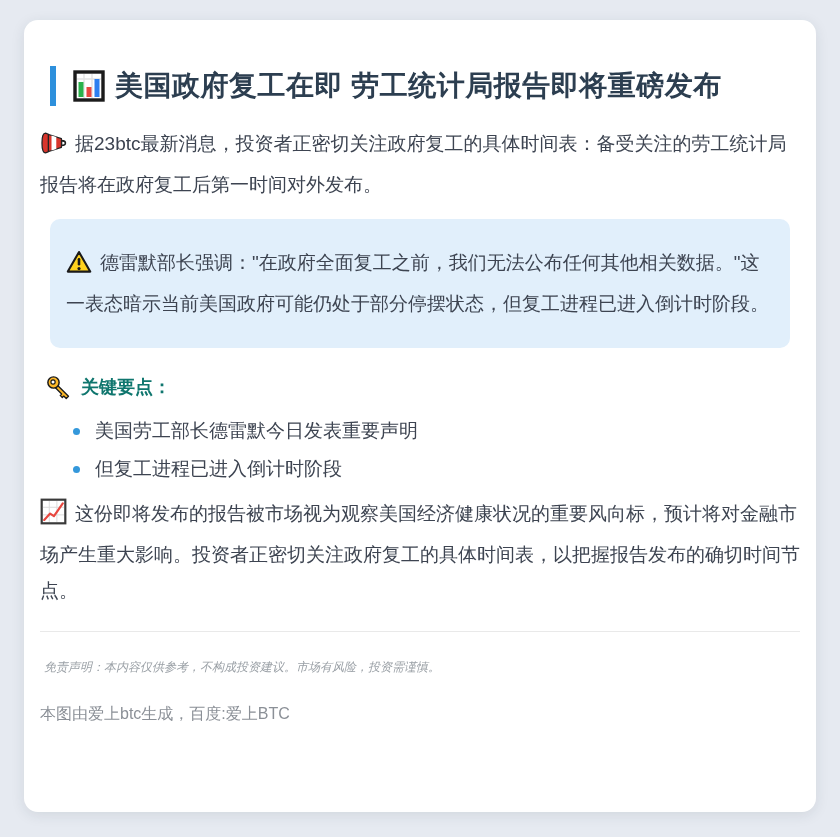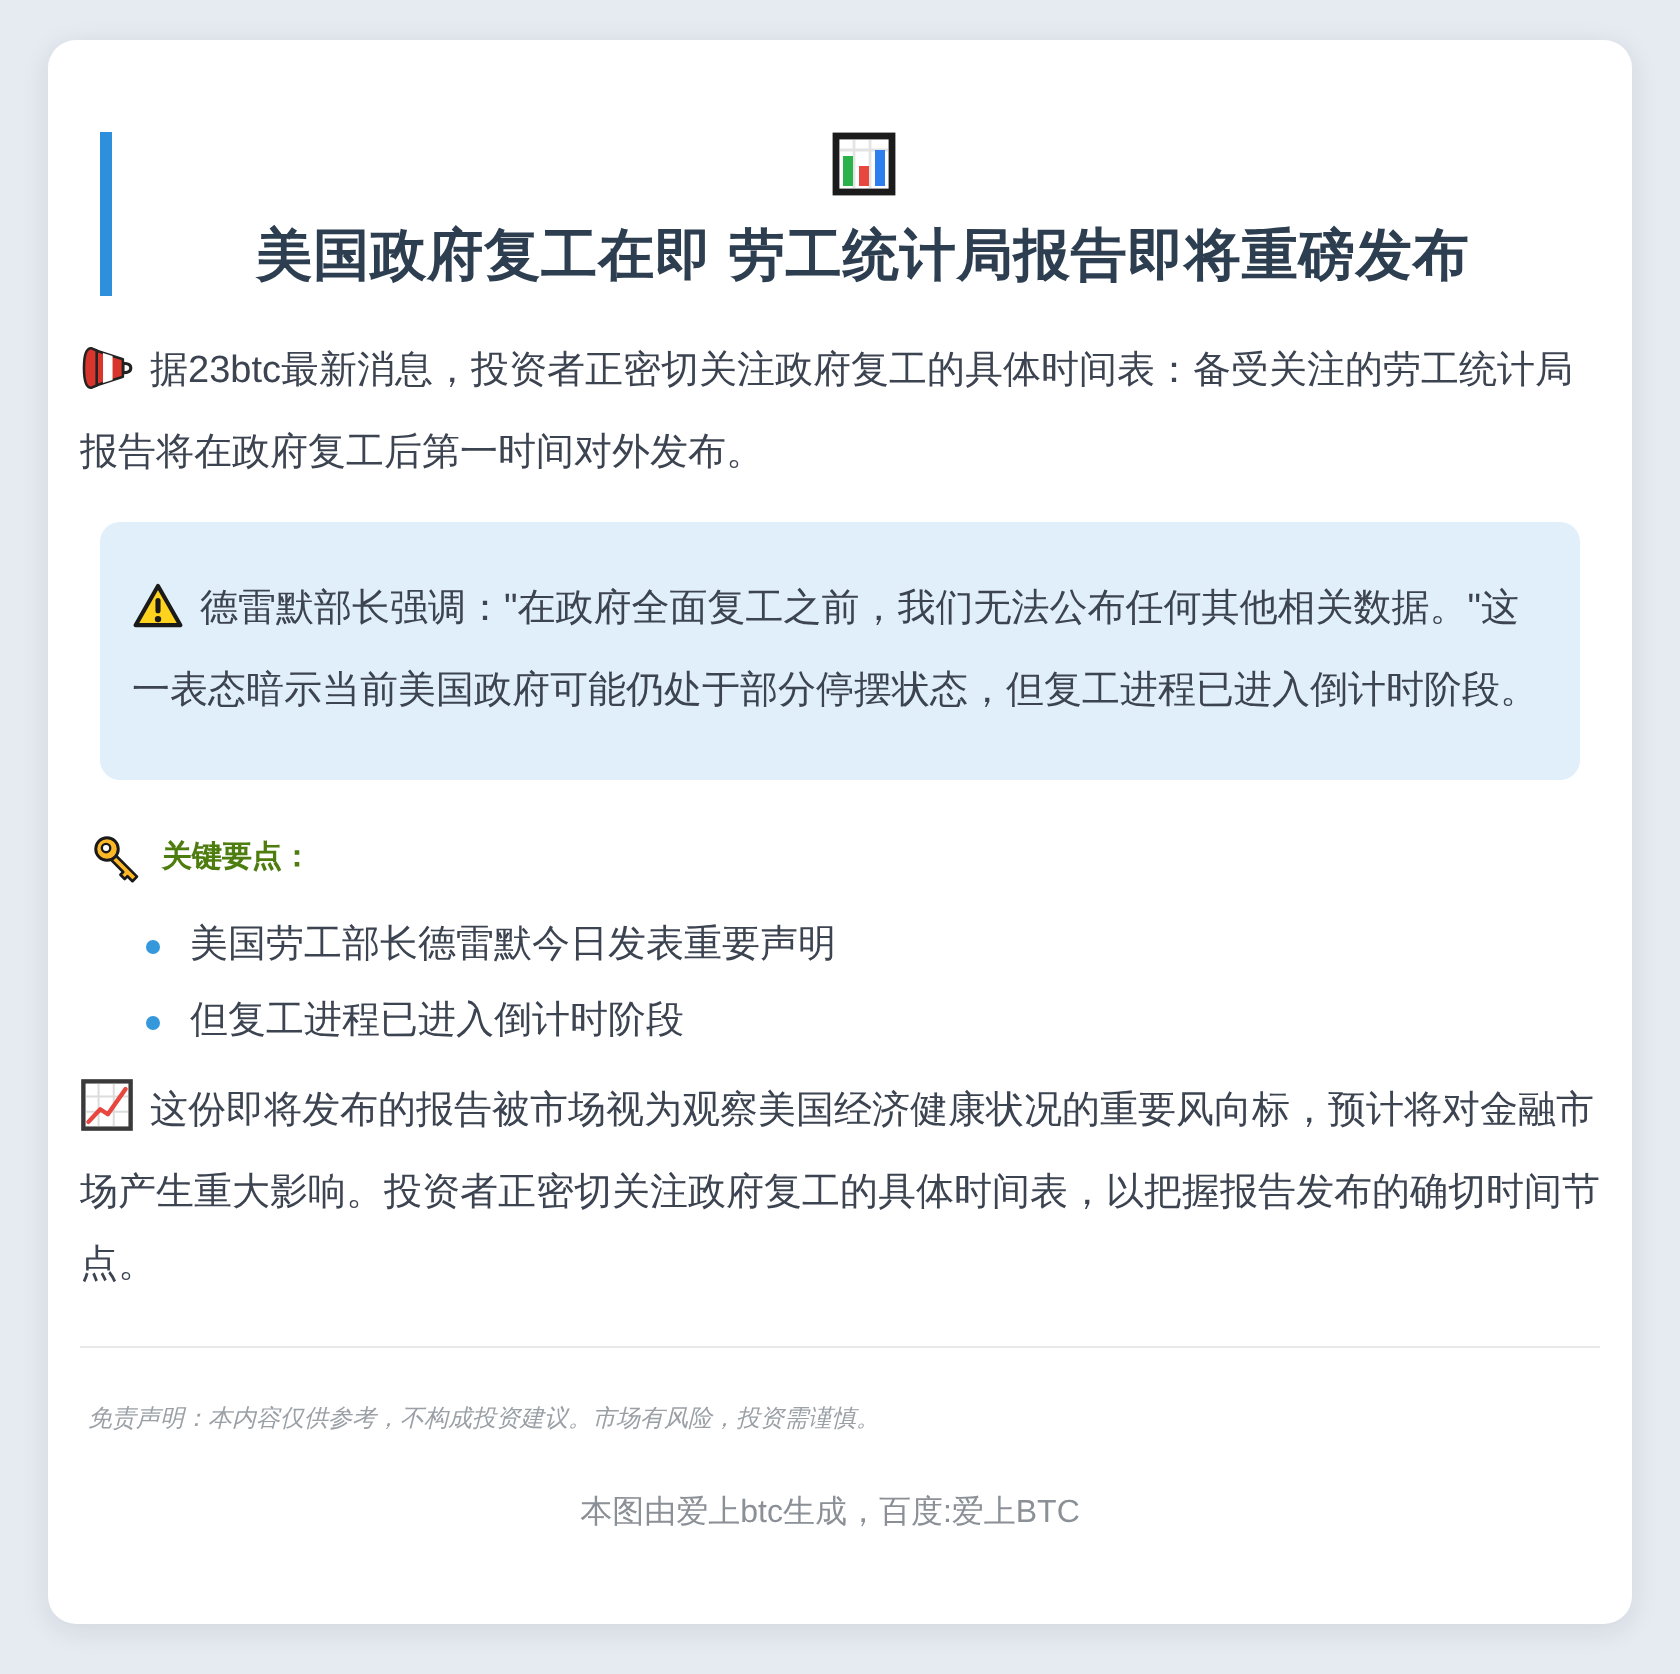--- a/index.html
+++ b/index.html
@@ -21,21 +21,21 @@
   }
   h1.title{
     margin:0 10px 20px;
     border-left:6px solid #2e90dc;
     padding-left:17px;
     font-size:28px;
     line-height:40px;
     font-weight:bold;
     color:#2c3e50;
     letter-spacing:0.5px;
-    display:flex;align-items:center;gap:10px;flex-direction:column;
+    display:flex;align-items:center;gap:10px;
   }
   .para{
     margin:0 0 16px;
     font-size:19px;
     line-height:36px;
     color:#3d4451;
   }
   .inline-icon{
     display:inline-block;
     vertical-align:-5px;
@@ -46,24 +46,24 @@
     margin:0 10px 8px;
     background:#e1effb;
     border-radius:10px;
     padding:26px 16px;
     font-size:19px;
     line-height:36px;
     color:#3d4451;
   }
   h2.keyhead{
     margin:24px 0 0 6px;
-    font-size:15px;
+    font-size:18px;
     line-height:30px;
     font-weight:bold;
-    color:#4d7c0f;
+    color:#0f766e;
     display:flex;align-items:center;gap:10px;
   }
   ul.keylist{
     list-style:none;
     margin:14px 0 12px 33px;
     padding:0;
   }
   ul.keylist li{
     position:relative;
     padding-left:22px;
@@ -88,21 +88,21 @@
   }
   .disclaimer{
     margin:20px 4px 0;
     font-style:italic;
     font-size:12px;
     line-height:30px;
     color:#9aa0a6;
   }
   .credit{
     margin:22px 10px 0 0;
-    text-align:center;
+    text-align:left;
     font-size:16px;
     color:#8b9097;
   }
 </style>
 </head>
 <body>
 
 <div class="card">
 
   <h1 class="title">

